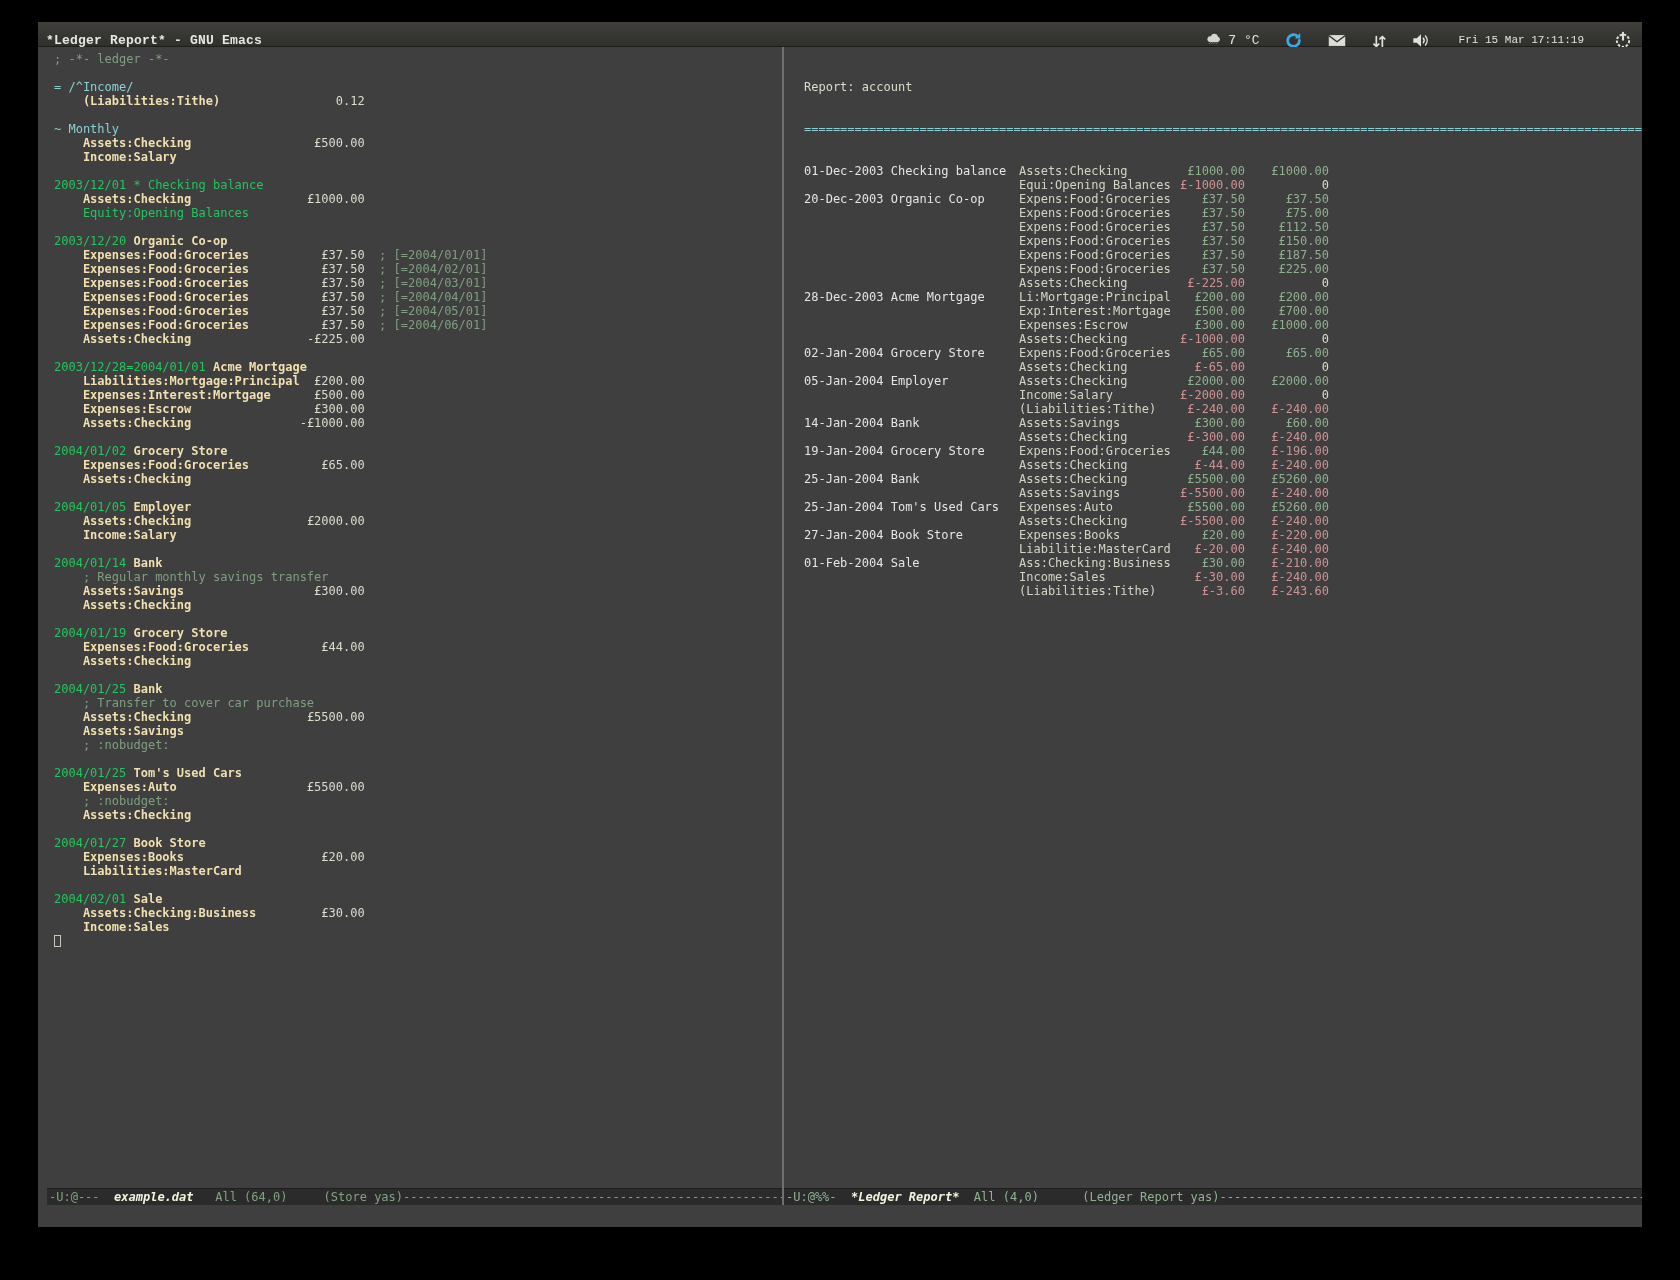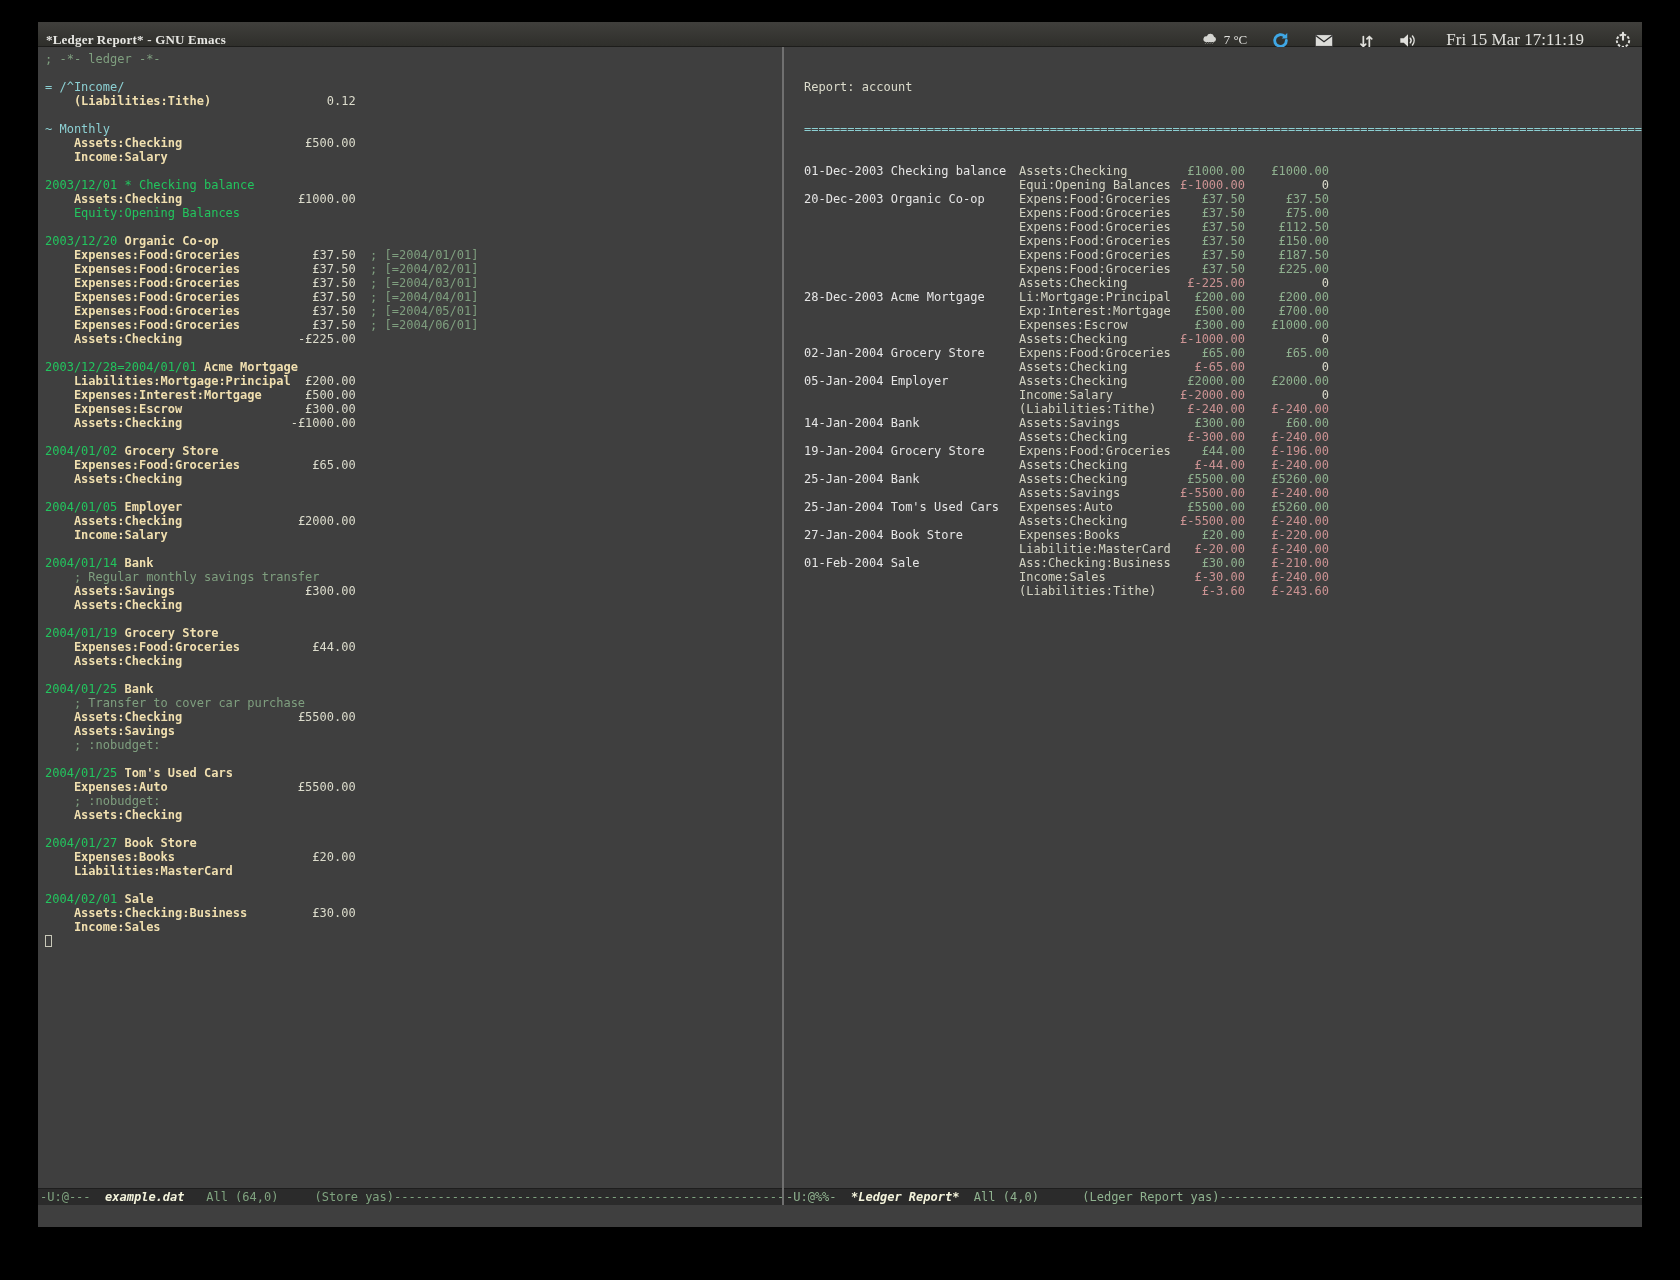--- a/index.html
+++ b/index.html
@@ -10,32 +10,32 @@
   *{margin:0;padding:0;box-sizing:border-box}
   html,body{background:#000;}
   body{width:1680px;height:1280px;position:relative;overflow:hidden;
        font-family:"DejaVu Sans Mono",monospace;}
   .screen{position:absolute;left:38px;top:22px;width:1604px;height:1205px;
           display:flex;flex-direction:column;background:var(--bg);}
   
   .panel{height:25px;flex:none;display:flex;align-items:center;
          background:linear-gradient(#403f3c,#2f2f2b);
          border-bottom:1px solid #1d1d1b;padding:12px 10px 0 8px;
-         font-family:Liberation Serif, serif;}
+         font-family:Liberation Mono, monospace;}
   .panel-title{font-size:13px;font-weight:bold;color:#e6e6e2;letter-spacing:.2px;}
   .tray{margin-left:auto;display:flex;align-items:center;gap:24px;}
   .tray svg{display:block}
   .tray-temp{font-size:13px;color:#e2e2de;}
-  .tray-clock{font-size:17px;color:#e2e2de;margin-left:4px;}
+  .tray-clock{font-size:11px;color:#e2e2de;margin-left:4px;}
   .weather{display:flex;align-items:center;gap:5px;}
   
   .frame{flex:1;display:flex;flex-direction:column;min-height:0;background:var(--bg);}
   .windows{flex:1;display:flex;min-height:0;}
   .win{display:flex;flex-direction:column;min-width:0;}
-  .win-left{width:744px;flex:none;}
+  .win-left{width:744px;flex:none;padding-left:9px;}
   .win-right{flex:1;}
   .divider{width:2px;background:#707070;flex:none;}
   .buffer{flex:1;overflow:hidden;padding:5px 0 0 7px;
           font-size:12px;line-height:14px;color:var(--fg);white-space:pre;}
   .win-right .buffer{padding-left:20px;}
   .bufline{min-height:14px;white-space:pre;}
   
   .cm{color:var(--comment);}
   .kw{color:var(--keyword);}
   .ac{color:var(--account);font-weight:bold;}

